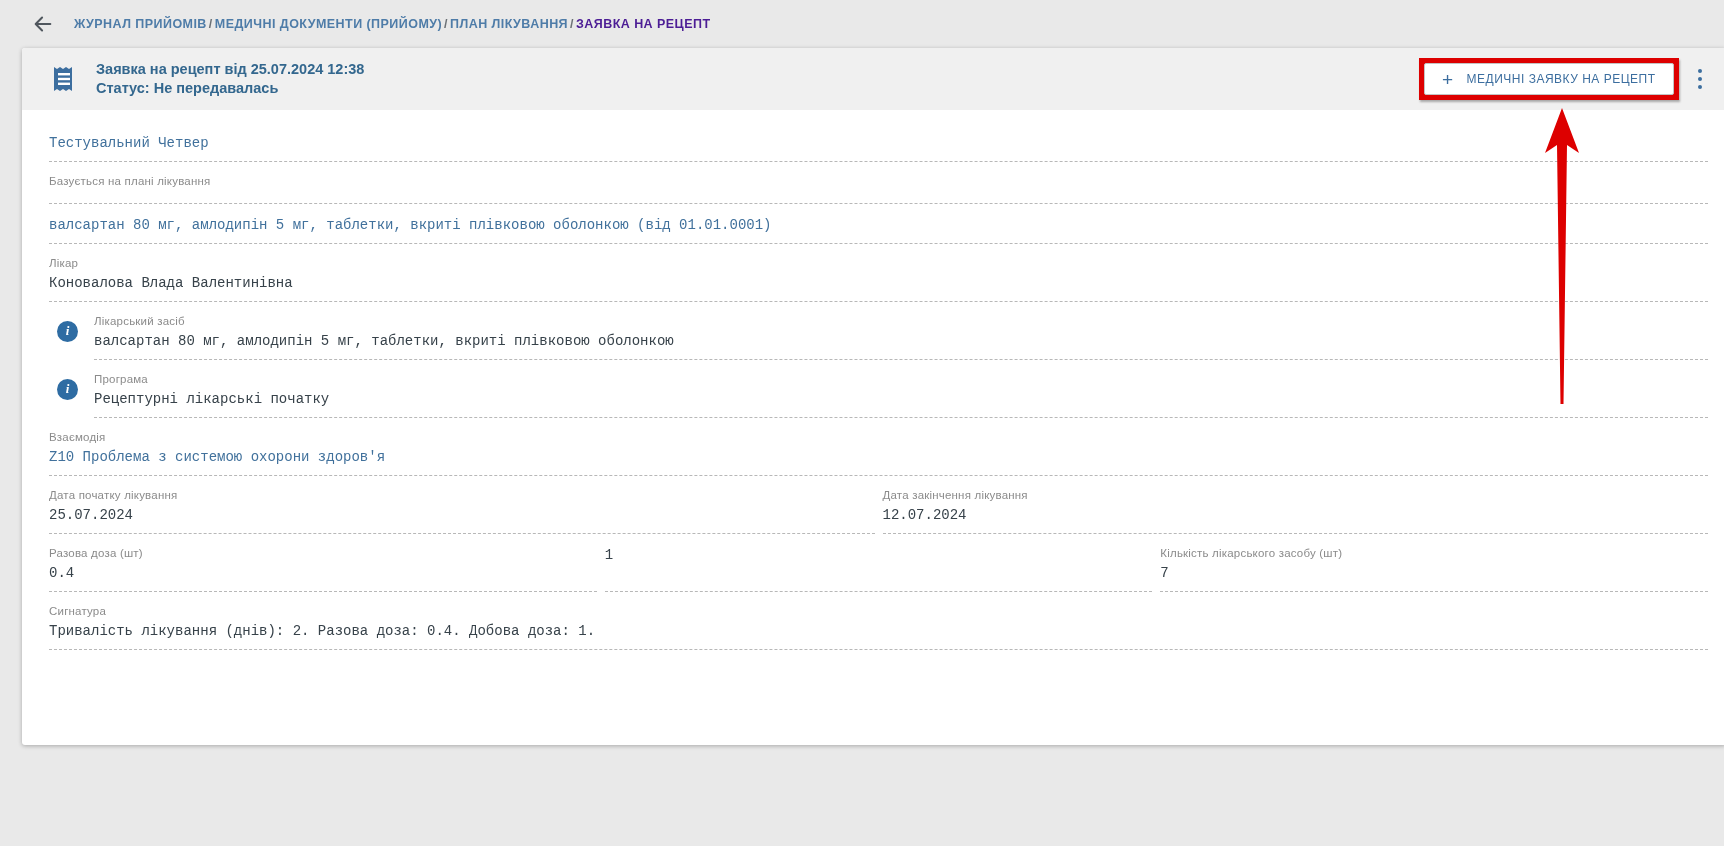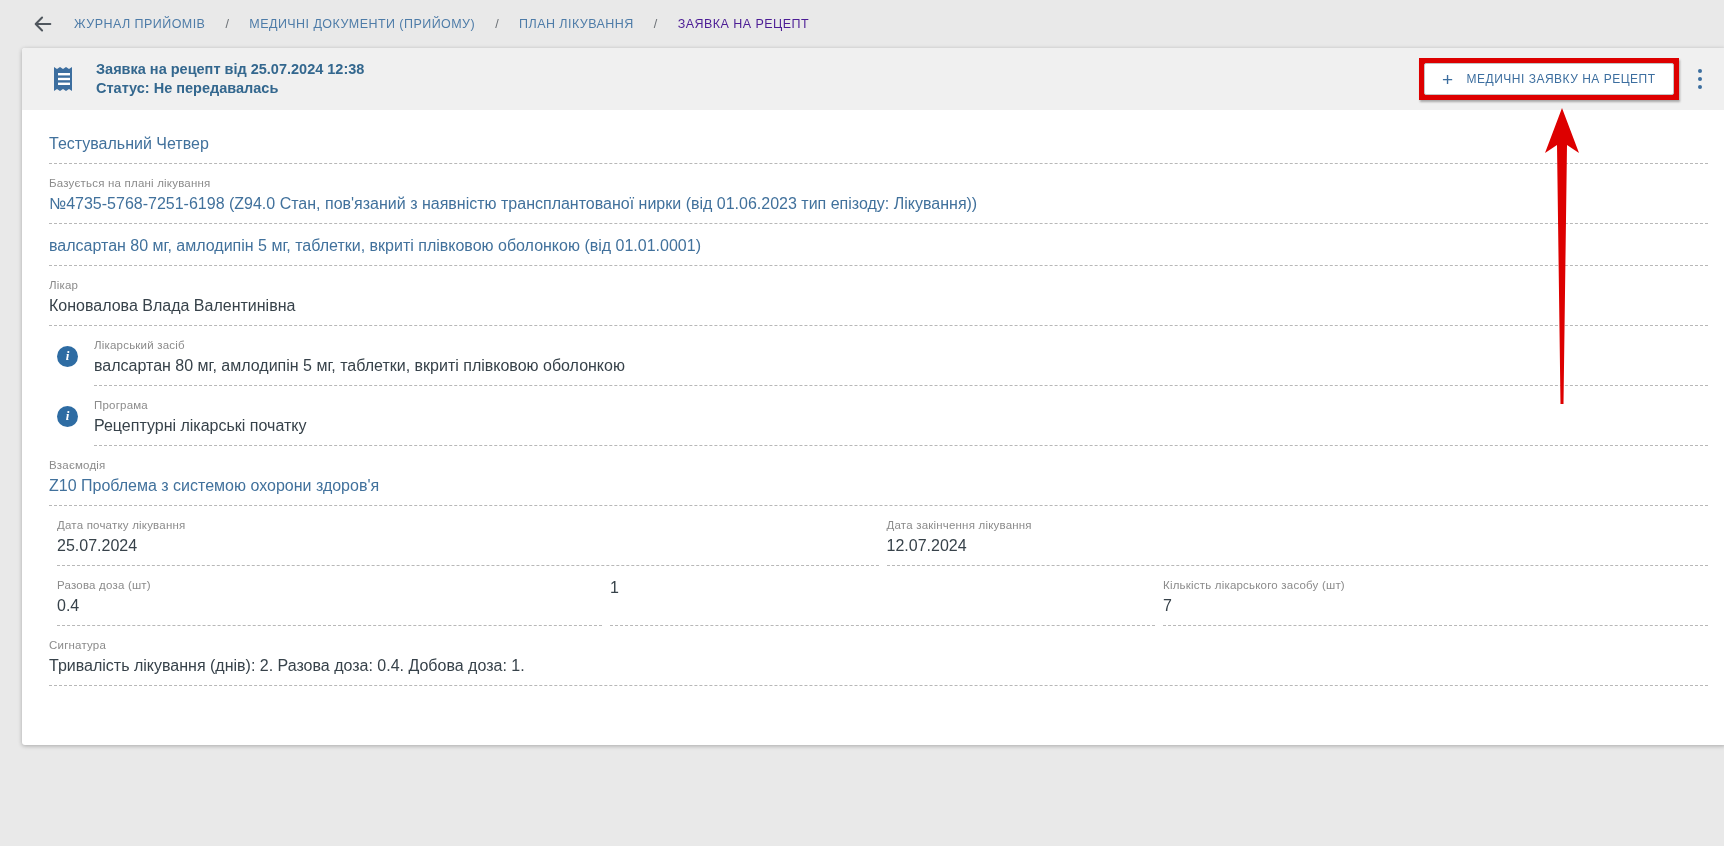--- a/index.html
+++ b/index.html
@@ -8,21 +8,21 @@
     background:#e9e9e9;
     font-family:"Liberation Sans", sans-serif;
     position:relative;
     overflow:hidden;
     -webkit-font-smoothing:antialiased;
   }
 
   
   .topbar { height:48px; display:flex; align-items:center; padding-left:30px; }
   .back-btn { width:26px; height:26px; display:flex; align-items:center; justify-content:center; cursor:pointer; margin-right:18px; }
-  .breadcrumb { display:flex; align-items:flex-end; gap:20px; font-size:12.5px; letter-spacing:.45px; font-weight:400; }
+  .breadcrumb { display:flex; align-items:flex-end; gap:2px; font-size:12.5px; letter-spacing:.45px; font-weight:700; }
   .crumb-link { color:#4e7ca8; cursor:pointer; white-space:nowrap; }
   .crumb-sep { color:#6b7075; }
   .crumb-current { color:#4c1d95; white-space:nowrap; }
 
   
   .card {
     position:absolute; left:22px; top:48px; width:1704px; height:697px;
     background:#ffffff; border-radius:3px;
     box-shadow:0 1px 4px rgba(0,0,0,.28);
   }
@@ -44,33 +44,33 @@
   }
   .plus-icon { font-size:19px; line-height:1; font-weight:400; }
 
   .kebab { display:flex; flex-direction:column; gap:3.5px; padding:7px 6px; cursor:pointer; }
   .kebab i { width:4.5px; height:4.5px; border-radius:50%; background:#3c6e9f; }
 
   
   .card-body { padding:12px 18px 0 27px; }
   .field { padding:13px 0 10px; border-bottom:1px dashed #b8b8b8; }
   .flabel { font-size:11.5px; color:#8b8b8b; margin-bottom:6px; letter-spacing:.2px; }
-  .fvalue { font-size:16px; color:#37424a; }
+  .fvalue { font-size:14px; color:#37424a;font-family:Liberation Mono, monospace; }
   .fvalue.link { color:#41719c; cursor:pointer; }
 
   .icon-field { display:flex; align-items:stretch; }
   .info-col { width:45px; flex:0 0 auto; display:flex; align-items:center; padding-left:8px; }
   .info-icon {
     width:21px; height:21px; border-radius:50%; background:#2e6ca3; color:#fff;
     font-size:13px; font-weight:bold; display:flex; align-items:center; justify-content:center;
     cursor:pointer; font-family:"Liberation Serif", serif; font-style:italic;
   }
   .icon-field .field { flex:1; }
 
-  .field-row { display:flex; gap:8px;margin-left:8px; }
+  .field-row { display:flex; gap:8px; }
   .field-row .field { flex:1; }
 
   
   .annot-arrow { position:absolute; left:1534px; top:107px; z-index:10; pointer-events:none; }
 </style>
 </head>
 <body>
 
 <div class="topbar">
   <span class="back-btn">
@@ -118,21 +118,20 @@
   </div>
 
   <div class="card-body">
 
     <div class="field">
       <div class="fvalue link">Тестувальний Четвер</div>
     </div>
 
     <div class="field">
       <div class="flabel">Базується на плані лікування</div>
-      <div class="fvalue link">№4735-5768-7251-6198 (Z94.0 Стан, пов'язаний з наявністю трансплантованої нирки (від 01.06.2023 тип епізоду: Лікування))</div>
     </div>
 
     <div class="field">
       <div class="fvalue link">валсартан 80 мг, амлодипін 5 мг, таблетки, вкриті плівковою оболонкою (від 01.01.0001)</div>
     </div>
 
     <div class="field">
       <div class="flabel">Лікар</div>
       <div class="fvalue">Коновалова Влада Валентинівна</div>
     </div>

